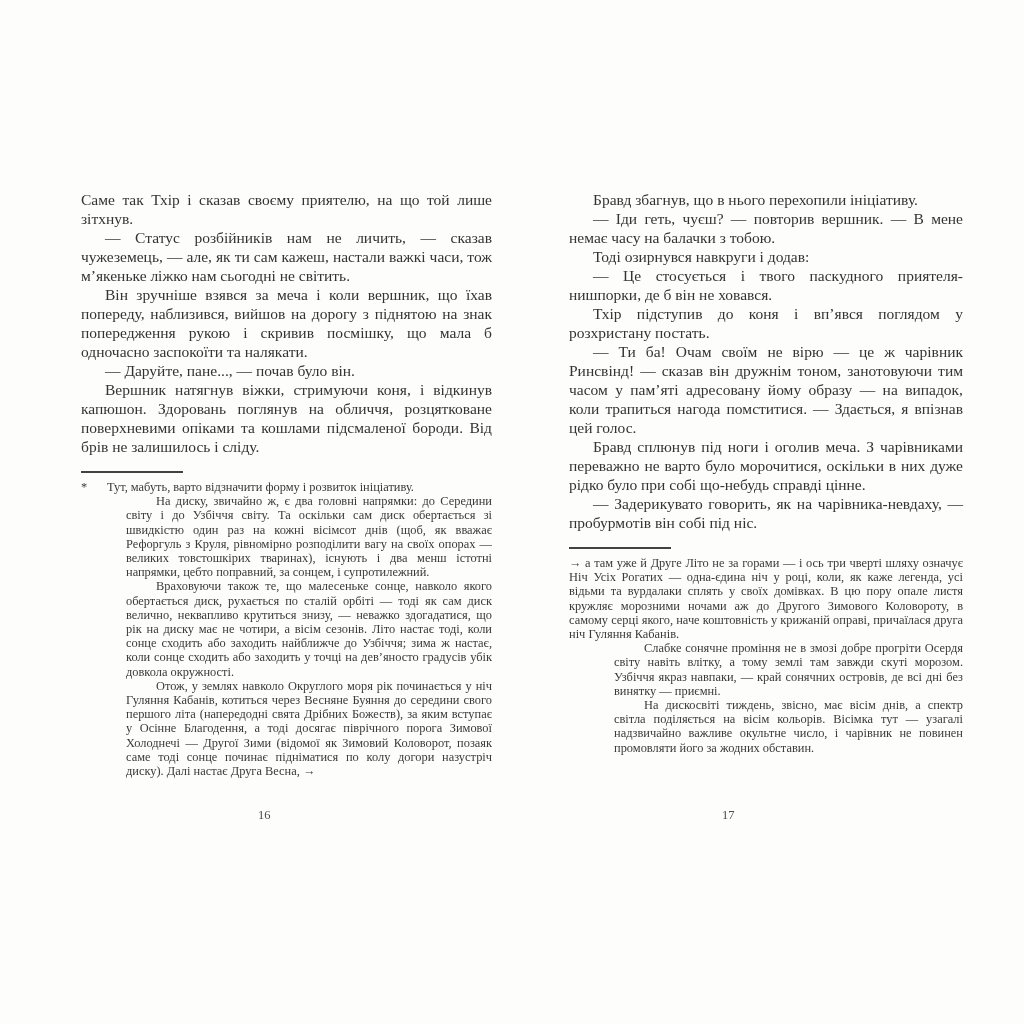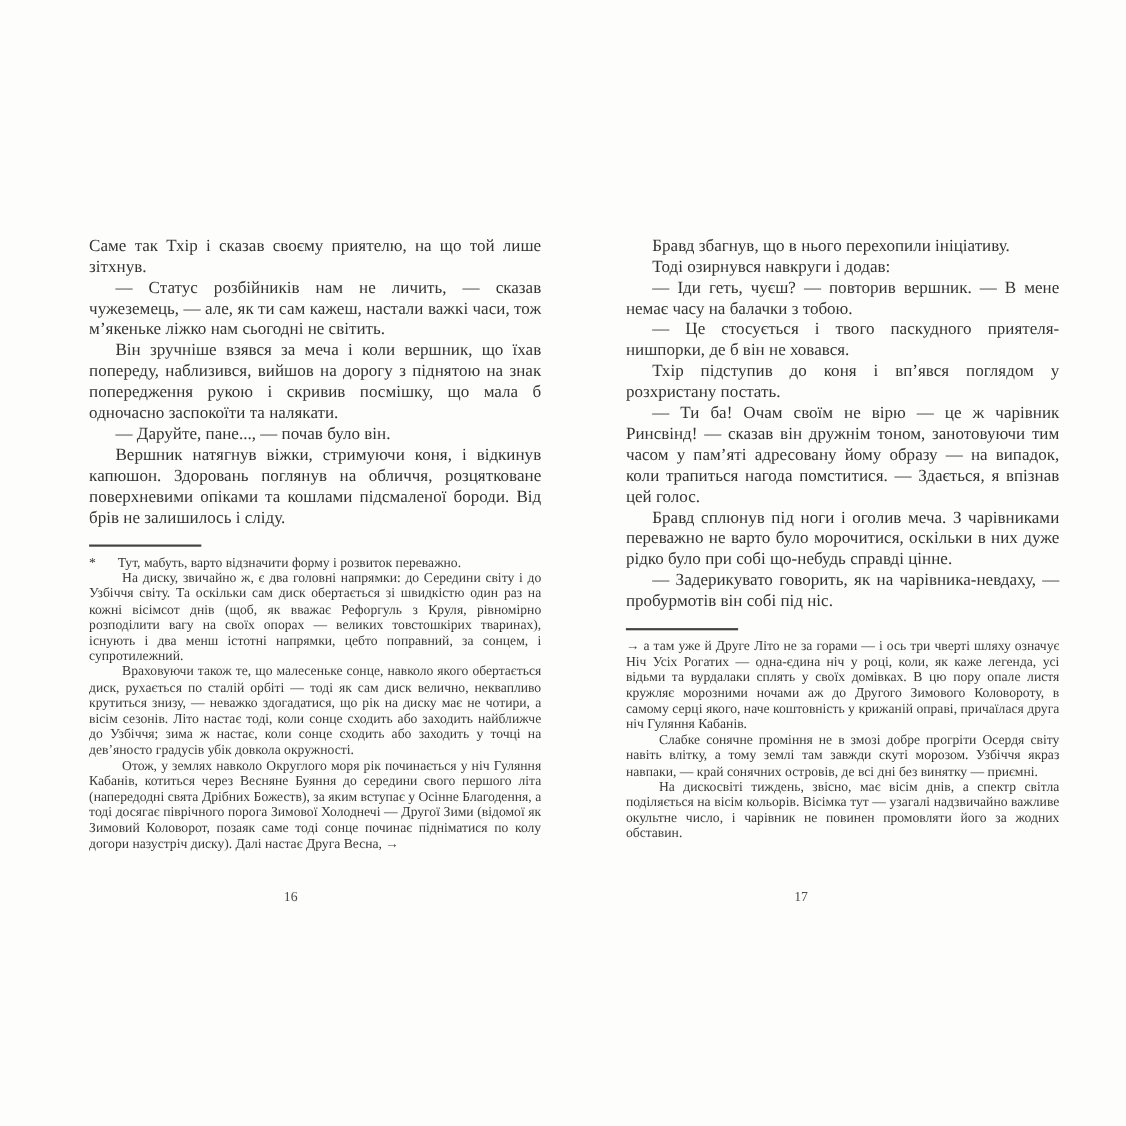--- a/index.html
+++ b/index.html
@@ -2,30 +2,30 @@
 <html lang="uk"><head>
 <meta charset="utf-8">
 <style>
   html,body{margin:0;padding:0;}
   body{
     width:1024px;height:1024px;
     background:#fdfdfc;
     font-family:"Liberation Serif","DejaVu Serif",serif;
   }
   .spread{position:relative;width:1024px;height:1024px;overflow:hidden;}
-  .page{position:absolute;top:214px;color:#333333;}
+  .page{position:absolute;top:190px;color:#333333;}
   .page-left{left:81px;width:411px;}
   .page-right{left:569px;width:394px;}
   .main{font-size:15.5px;line-height:19px;text-align:justify;}
   .para{margin:0;padding:0;}
   .para.indent{text-indent:24px;}
   sup.fnref{font-size:9px;line-height:0;vertical-align:super;}
   .fn-rule{width:102px;border:none;border-top:2px solid #424242;margin:15px 0 7px 0;}
   .fn{font-size:12.4px;line-height:14.2px;text-align:justify;color:#3a3a3a;}
-  .fn .para.indent{text-indent:30px;}
+  .fn .para.indent{text-indent:30px;margin-left:45px;}
   .fn-first .fn-marker{display:inline-block;width:26px;}
   .pagenum{position:absolute;top:808px;font-size:12.5px;color:#4a4a4a;}
   .pagenum-left{left:258px;}
   .pagenum-right{left:722px;}
 </style>
 </head>
 <body>
 
 <div class="spread">
 
@@ -34,32 +34,32 @@
       <div class="para">Саме так Тхір і сказав своєму приятелю, на що той лише зітхнув.</div>
       <div class="para indent">— Статус розбійників нам не личить, — сказав чужеземець, — але, як ти сам кажеш, настали важкі часи, тож м’якеньке ліжко нам сьогодні не світить.</div>
       <div class="para indent">Він зручніше взявся за меча і коли вершник, що їхав попереду, наблизився, вийшов на дорогу з піднятою на знак попередження рукою і скривив посмішку, що мала б одночасно заспокоїти та налякати.</div>
       <div class="para indent">— Даруйте, пане..., — почав було він.</div>
       <div class="para indent">Вершник натягнув віжки, стримуючи коня, і відкинув капюшон. Здоровань поглянув на обличчя, розцятковане поверхневими опіками та кошлами підсмаленої бороди. Від брів не залишилось і сліду.</div>
     </div>
 
     <hr class="fn-rule">
 
     <div class="fn">
-      <div class="para fn-first"><span class="fn-marker">*</span><span>Тут, мабуть, варто відзначити форму і розвиток переважно.</span></div>
+      <div class="para fn-first"><span class="fn-marker">*</span><span>Тут, мабуть, варто відзначити форму і розвиток ініціативу.</span></div>
       <div class="para indent">На диску, звичайно ж, є два головні напрямки: до Середини світу і до Узбіччя світу. Та оскільки сам диск обертається зі швидкістю один раз на кожні вісімсот днів (щоб, як вважає Рефоргуль з Круля, рівномірно розподілити вагу на своїх опорах — великих товстошкірих тваринах), існують і два менш істотні напрямки, цебто поправний, за сонцем, і супротилежний.</div>
       <div class="para indent">Враховуючи також те, що малесеньке сонце, навколо якого обертається диск, рухається по сталій орбіті — тоді як сам диск велично, неквапливо крутиться знизу, — неважко здогадатися, що рік на диску має не чотири, а вісім сезонів. Літо настає тоді, коли сонце сходить або заходить найближче до Узбіччя; зима ж настає, коли сонце сходить або заходить у точці на дев’яносто градусів убік довкола окружності.</div>
       <div class="para indent">Отож, у землях навколо Округлого моря рік починається у ніч Гуляння Кабанів, котиться через Весняне Буяння до середини свого першого літа (напередодні свята Дрібних Божеств), за яким вступає у Осінне Благодення, а тоді досягає піврічного порога Зимової Холоднечі — Другої Зими (відомої як Зимовий Коловорот, позаяк саме тоді сонце починає підніматися по колу догори назустріч диску). Далі настає Друга Весна, →</div>
     </div>
   </div>
 
   <div class="page page-right">
     <div class="main">
       <div class="para indent">Бравд збагнув, що в нього перехопили ініціативу.</div>
+      <div class="para indent">— Іди геть, чуєш? — повторив вершник. — В мене немає часу на балачки з тобою.</div>
       <div class="para indent">Тоді озирнувся навкруги і додав:</div>
-      <div class="para indent">— Іди геть, чуєш? — повторив вершник. — В мене немає часу на балачки з тобою.</div>
       <div class="para indent">— Це стосується і твого паскудного приятеля-нишпорки, де б він не ховався.</div>
       <div class="para indent">Тхір підступив до коня і вп’явся поглядом у розхристану постать.</div>
       <div class="para indent">— Ти ба! Очам своїм не вірю — це ж чарівник Ринсвінд! — сказав він дружнім тоном, занотовуючи тим часом у пам’яті адресовану йому образу — на випадок, коли трапиться нагода помститися. — Здається, я впізнав цей голос.</div>
       <div class="para indent">Бравд сплюнув під ноги і оголив меча. З чарівниками переважно не варто було морочитися, оскільки в них дуже рідко було при собі що-небудь справді цінне.</div>
       <div class="para indent">— Задерикувато говорить, як на чарівника-невдаху, — пробурмотів він собі під ніс.</div>
     </div>
 
     <hr class="fn-rule">
 
     <div class="fn">

